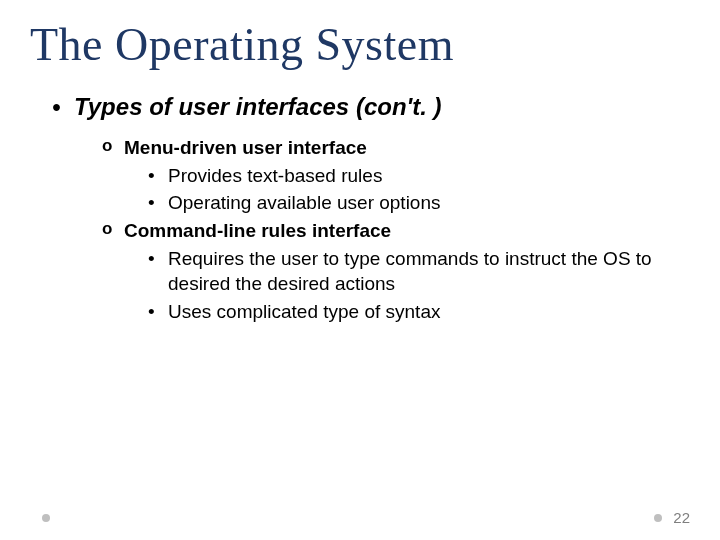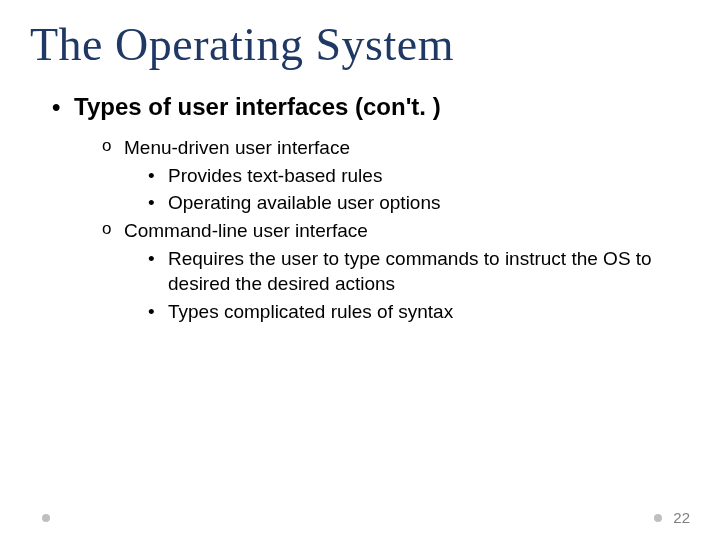--- a/index.html
+++ b/index.html
@@ -19,20 +19,21 @@
     margin-bottom: 22px;
     letter-spacing: 0.5px;
   }
   .l1 {
     font-size: 24px;
     font-weight: bold;
     margin-left: 22px;
     margin-bottom: 14px;
     position: relative;
     padding-left: 22px;
+    font-style: italic;
   }
   .l1::before {
     content: "•";
     position: absolute;
     left: 0;
     top: 0;
   }
   .l2 {
     font-size: 19px;
     margin-left: 72px;
@@ -41,21 +42,21 @@
     line-height: 1.35;
     margin-bottom: 2px;
   }
   .l2::before {
     content: "o";
     position: absolute;
     left: 0;
     top: 0;
     font-size: 17px;
   }
-  .l2.bold { font-weight: normal; }
+  .l2.bold { font-weight: bold; }
   .l3 {
     font-size: 19px;
     margin-left: 118px;
     position: relative;
     padding-left: 20px;
     line-height: 1.35;
     margin-bottom: 2px;
     padding-right: 10px;
   }
   .l3::before {
@@ -102,21 +103,21 @@
 <body>
 
 <div class="title">The Operating System</div>
 
 <div class="l1">Types of user interfaces (con't. )</div>
 
 <div class="l2 bold">Menu-driven user interface</div>
 <div class="l3">Provides text-based rules</div>
 <div class="l3">Operating available user options</div>
 
-<div class="l2 bold">Command-line user interface</div>
+<div class="l2 bold">Command-line rules interface</div>
 <div class="l3">Requires the user to type commands to instruct the OS to desired the desired actions</div>
-<div class="l3">Types complicated rules of syntax</div>
+<div class="l3">Uses complicated type of syntax</div>
 
 <div class="footer">
   <div class="dot-left"></div>
   <div class="dot-right"></div>
   <div class="pagenum">22</div>
 </div>
 
 </body></html>

